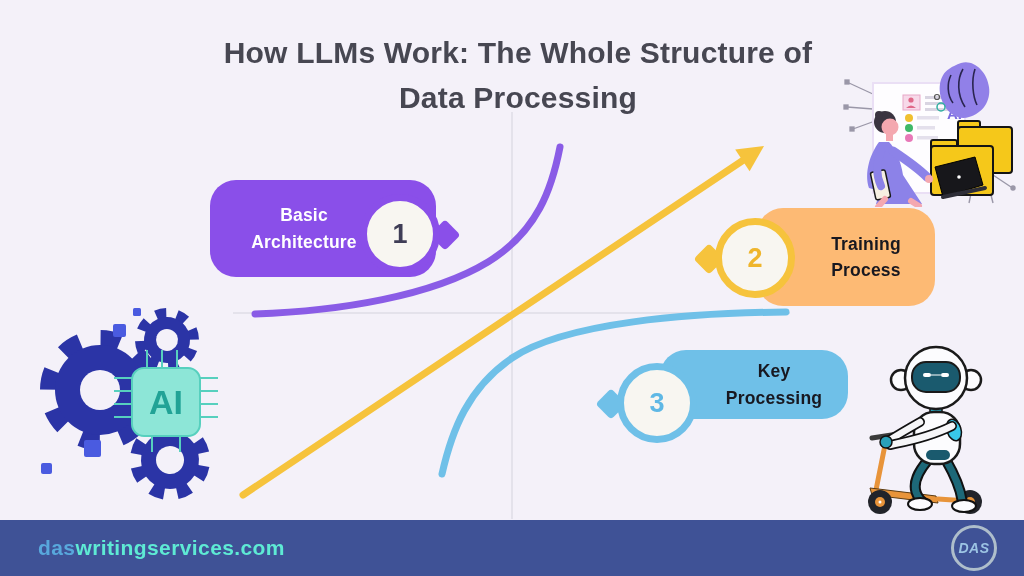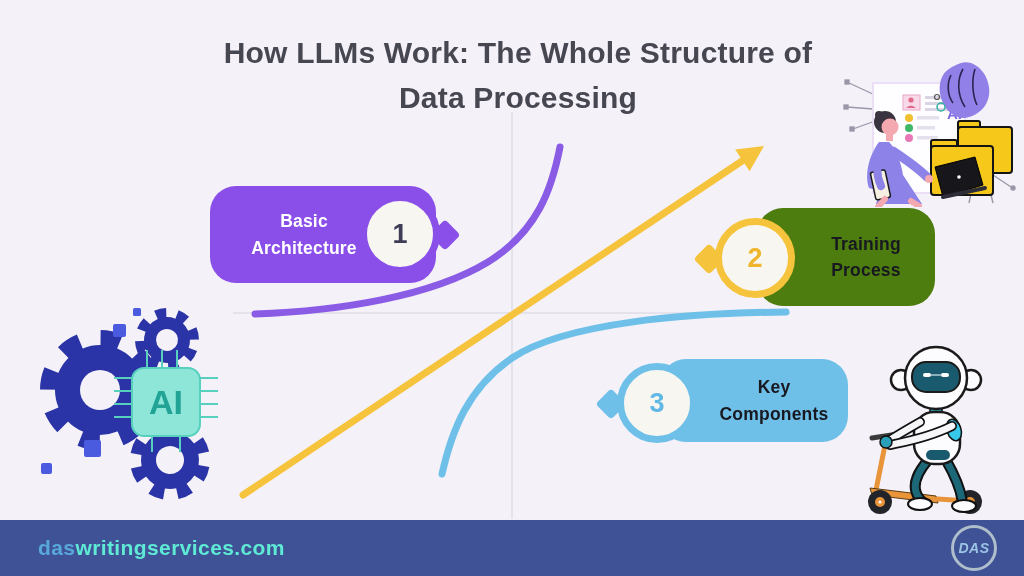--- a/index.html
+++ b/index.html
@@ -190,51 +190,51 @@
         <circle cx="115" cy="40" r="10" fill="#FCFCFE" stroke="#1A1A1A" stroke-width="2.5"></circle>
         <circle cx="80" cy="38" r="31" fill="#FCFCFE" stroke="#1A1A1A" stroke-width="2.5"></circle>
         <rect x="56" y="22" width="48" height="30" rx="14" fill="#1A5A6E" stroke="#1A1A1A" stroke-width="2"></rect>
         <rect x="67" y="33" width="8" height="4" rx="2" fill="#FFF"></rect>
         <rect x="85" y="33" width="8" height="4" rx="2" fill="#FFF"></rect>
         <line x1="75" y1="35" x2="85" y2="35" stroke="#FFF" stroke-width="1"></line>
       </g>
     </g>
   </svg>
 
-  <div class="badge" style="left: 210px; top: 186px; width: 226px; height: 97px; background-color: rgb(138, 79, 233);">
+  <div class="badge" style="left: 210px; top: 180px; width: 226px; height: 97px; background-color: rgb(138, 79, 233);">
     <div class="badge-label" style="left: 14px; width: 160px; color: rgb(255, 255, 255);">
       <span>
         <span>Basic</span><br>
         <span>Architecture</span>
       </span>
     </div>
   </div>
   <div class="pointer" style="left: 434px; top: 224px; background-color: rgb(138, 79, 233);"></div>
   <div class="num-circle" style="left: 360px; top: 194px; border-color: rgb(138, 79, 233);">
     <span style="color: rgb(63, 61, 86);">1</span>
   </div>
 
-  <div class="badge" style="left: 757px; top: 208px; width: 178px; height: 98px; background-color: #4d7c0f;">
+  <div class="badge" style="left: 757px; top: 208px; width: 178px; height: 98px; background-color: #fdba74;">
     <div class="badge-label" style="left: 40px; width: 138px; color: rgb(24, 24, 32);">
       <span>
         <span>Training</span><br>
         <span>Process</span>
       </span>
     </div>
   </div>
   <div class="pointer" style="left: 698px; top: 248px; background-color: rgb(246, 195, 60);"></div>
   <div class="num-circle" style="left: 715px; top: 218px; border-color: rgb(246, 195, 60);">
     <span style="color: rgb(239, 181, 44);">2</span>
   </div>
 
-  <div class="badge" style="left: 660px; top: 359px; width: 188px; height: 83px; background-color: rgb(111, 192, 232);">
+  <div class="badge" style="left: 660px; top: 350px; width: 188px; height: 69px; background-color: rgb(111, 192, 232);">
     <div class="badge-label" style="left: 40px; width: 148px; color: rgb(24, 24, 32);">
       <span>
         <span>Key</span><br>
-        <span>Components</span>
+        <span>Processing</span>
       </span>
     </div>
   </div>
   <div class="pointer" style="left: 600px; top: 393px; background-color: rgb(111, 192, 232);"></div>
   <div class="num-circle" style="left: 617px; top: 363px; border-color: rgb(111, 192, 232);">
     <span style="color: rgb(95, 184, 229);">3</span>
   </div>
 
   <div class="footer" style="background-color: rgb(63, 82, 150);">
     <div class="site">

